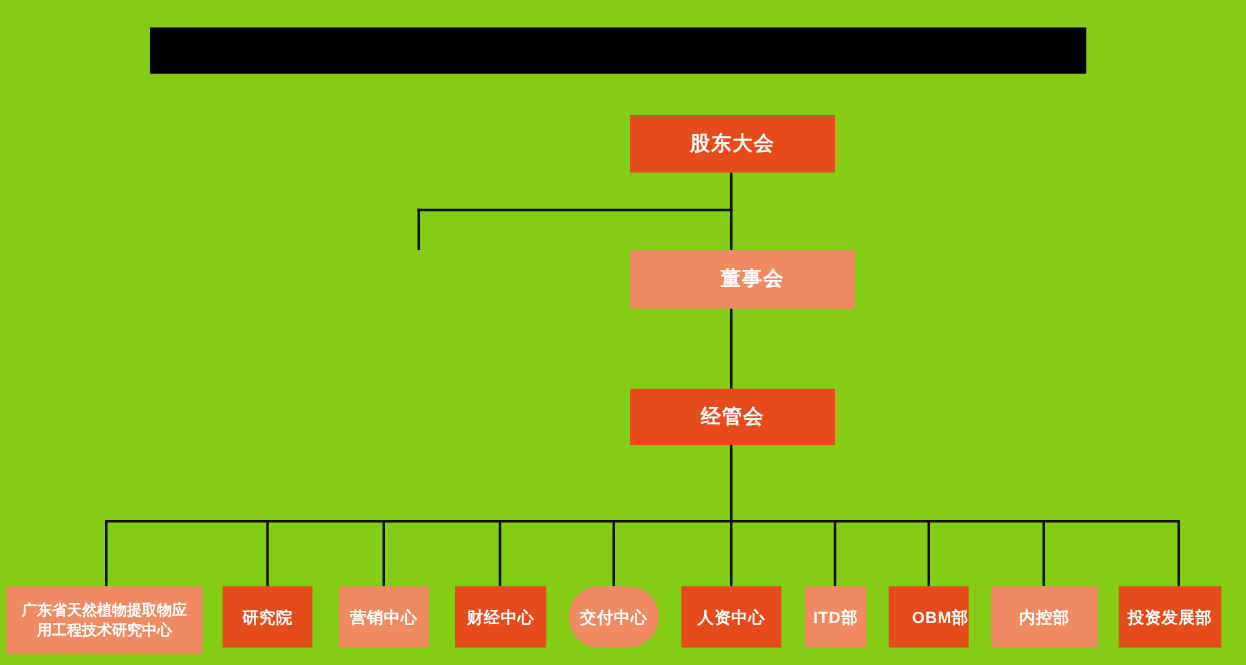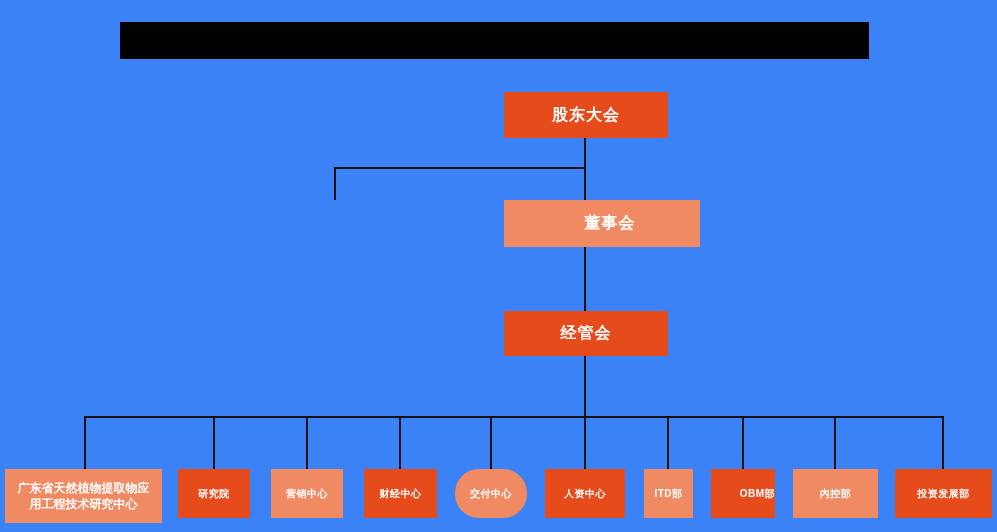--- a/index.html
+++ b/index.html
@@ -5,21 +5,21 @@
   html, body {
     margin: 0;
     padding: 0;
     background: #ffffff;
     font-family: "Liberation Sans", "DejaVu Sans", sans-serif;
   }
   .canvas {
     position: relative;
     width: 997px;
     height: 532px;
-    background: #3b82f6;
+    background: #84cc16;
     overflow: hidden;
   }
   .redacted-bar {
     position: absolute;
     left: 120px;
     top: 22px;
     width: 749px;
     height: 37px;
     background: #000000;
   }
@@ -29,21 +29,21 @@
     align-items: center;
     justify-content: center;
     text-align: center;
     color: #ffffff;
     font-weight: bold;
     box-sizing: border-box;
   }
   .node.primary   { background: #E64B1C; }
   .node.secondary { background: #F08A62; }
   .node.lvl-main  { font-size: 16px; letter-spacing: 1px; }
-  .node.lvl-dept  { font-size: 10px; letter-spacing: 0.5px; }
+  .node.lvl-dept  { font-size: 13px; letter-spacing: 0.5px; }
   .node.lvl-dept-long {
     font-size: 12px;
     line-height: 1.35;
     letter-spacing: 0;
     padding: 0 10px;
   }
   .line {
     position: absolute;
     background: #111111;
   }
@@ -71,21 +71,21 @@
   <div class="line v" style="left:584px; top:416px; height:53px;"></div>
   <div class="line v" style="left:667px; top:416px; height:53px;"></div>
   <div class="line v" style="left:742px; top:416px; height:53px;"></div>
   <div class="line v" style="left:834px; top:416px; height:53px;"></div>
   <div class="line v" style="left:942px; top:416px; height:53px;"></div>
 
   <div class="node primary lvl-main" style="left:504px; top:92px; width:164px; height:46px;">
     <span>股东大会</span>
   </div>
 
-  <div class="node secondary lvl-main" style="left:504px; top:200px; width:196px; height:47px;padding-left:16px;">
+  <div class="node secondary lvl-main" style="left:504px; top:200px; width:180px; height:47px;padding-left:16px;">
     <span>董事会</span>
   </div>
 
   <div class="node primary lvl-main" style="left:504px; top:311px; width:164px; height:45px;">
     <span>经管会</span>
   </div>
 
   <div class="node secondary lvl-dept lvl-dept-long" style="left:5px; top:469px; width:157px; height:54px;">
     <span>广东省天然植物提取物应用工程技术研究中心</span>
   </div>
@@ -106,17 +106,17 @@
   </div>
   <div class="node secondary lvl-dept" style="left:644px; top:469px; width:49px; height:49px;">
     <span>ITD部</span>
   </div>
   <div class="node primary lvl-dept" style="left:711px; top:469px; width:64px; height:49px;justify-content:flex-end;">
     <span>OBM部</span>
   </div>
   <div class="node secondary lvl-dept" style="left:793px; top:469px; width:85px; height:49px;">
     <span>内控部</span>
   </div>
-  <div class="node primary lvl-dept" style="left:895px; top:469px; width:97px; height:49px;">
+  <div class="node primary lvl-dept" style="left:895px; top:469px; width:82px; height:49px;">
     <span>投资发展部</span>
   </div>
 
 </div>
 
 </body></html>

